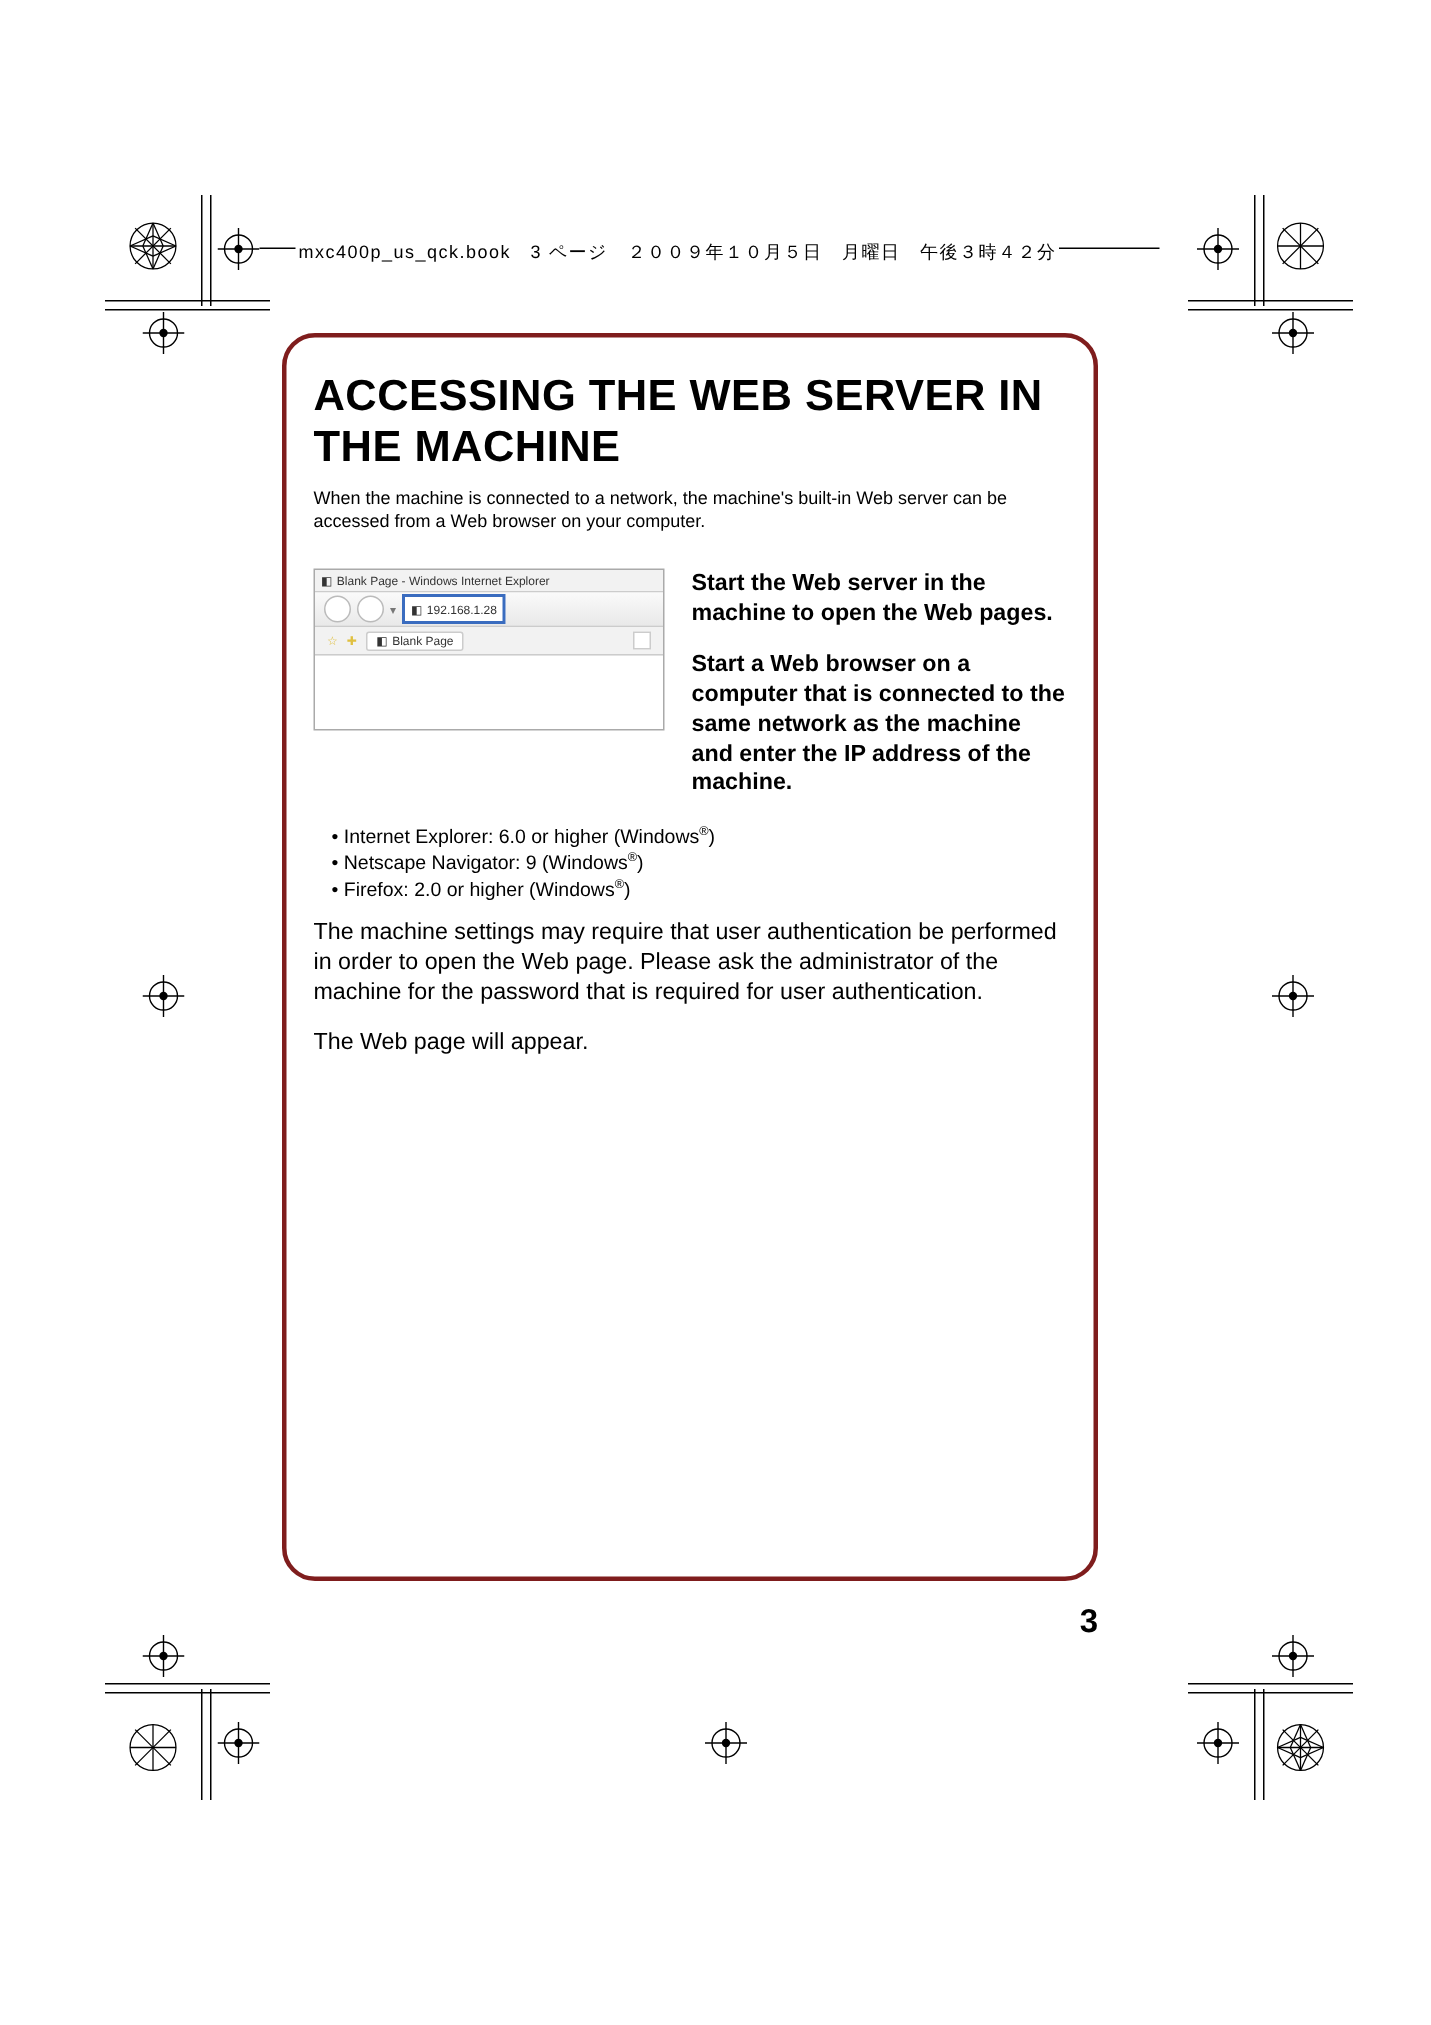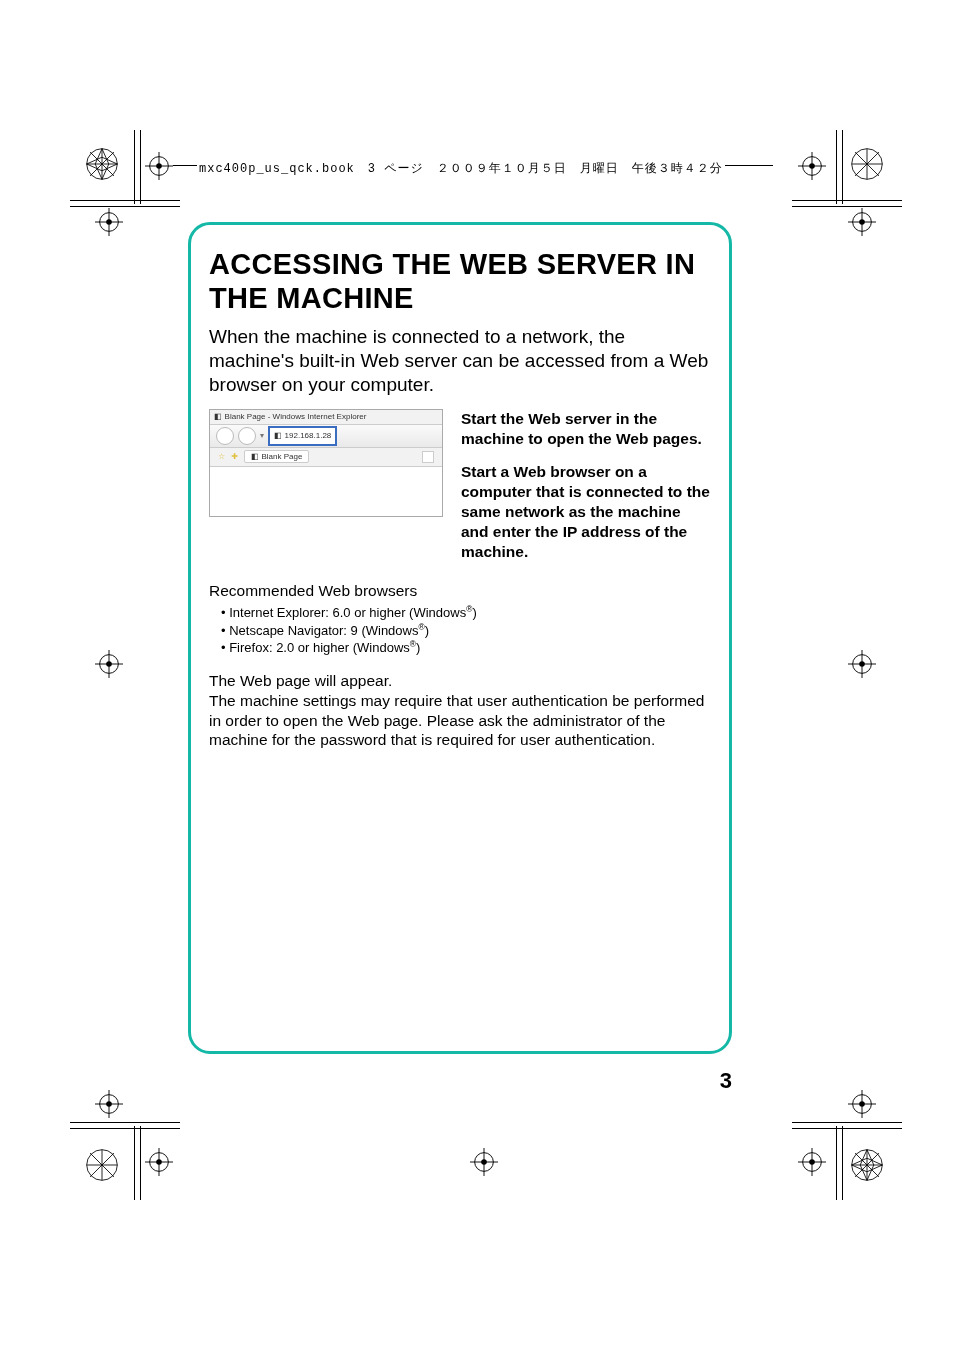--- a/index.html
+++ b/index.html
@@ -4,25 +4,25 @@
 <style>
   html,body{margin:0;padding:0;background:#fff;font-family:Arial,Helvetica,sans-serif;color:#000;}
   .sheet{position:relative;width:954px;height:1350px;background:#fff;overflow:hidden;}
   
   .reg{position:absolute;}
   .reg svg{display:block;}
   .rule-h{position:absolute;height:1px;background:#000;}
   .rule-v{position:absolute;width:1px;background:#000;}
   
   .hdr-line{position:absolute;left:173px;top:165px;width:600px;border-top:1px solid #000;}
-  .hdr-text{position:absolute;left:197px;top:160px;font-family:Liberation Mono, monospace;font-size:12px;letter-spacing:1px;background:#fff;padding:0 2px;}
-  
-  .frame{position:absolute;left:188px;top:222px;width:544px;height:832px;border:3px solid #14b8a6;border-radius:22px;box-sizing:border-box;}
+  .hdr-text{position:absolute;left:197px;top:160px;font-family:Liberation Sans, sans-serif;font-size:12px;letter-spacing:1px;background:#fff;padding:0 2px;}
+  
+  .frame{position:absolute;left:188px;top:222px;width:544px;height:832px;border:3px solid #7f1d1d;border-radius:22px;box-sizing:border-box;}
   .title{margin:22px 18px 10px 18px;font-size:29px;font-weight:bold;letter-spacing:.3px;line-height:1.18;}
-  .intro{margin:4px 18px 12px 18px;font-size:19px;line-height:1.25;}
+  .intro{margin:4px 18px 24px 18px;font-size:12px;line-height:1.25;}
   .h2{margin:2px 18px 6px 18px;font-size:24px;font-weight:bold;}
   .row{display:flex;margin:4px 18px 0 18px;gap:18px;}
   .shot{width:232px;height:106px;border:1px solid #aaa;background:#fff;position:relative;flex:0 0 auto;}
   .shot .bar1{height:14px;background:#f2f2f2;border-bottom:1px solid #ccc;font-size:8px;color:#333;padding:0 4px;display:flex;align-items:center;gap:3px;}
   .shot .bar2{height:22px;background:linear-gradient(#fafafa,#e9e9e9);border-bottom:1px solid #ccc;display:flex;align-items:center;gap:4px;padding:0 6px;}
   .shot .circ{width:16px;height:16px;border:1px solid #bbb;border-radius:50%;background:#fff;}
   .shot .addrbox{border:2px solid #3a6cbf;background:#fff;height:16px;display:flex;align-items:center;padding:0 4px;font-size:8px;color:#333;gap:3px;}
   .shot .bar3{height:18px;background:#f2f2f2;border-bottom:1px solid #ccc;display:flex;align-items:center;gap:6px;padding:0 8px;font-size:8px;color:#333;}
   .shot .tab{border:1px solid #ccc;padding:1px 6px;background:#fff;border-radius:2px;display:flex;align-items:center;gap:3px;}
   .shot .minisq{width:10px;height:10px;border:1px solid #ccc;background:#fff;}
@@ -149,29 +149,28 @@
           <span style="flex:1"></span>
           <span class="minisq"></span>
         </div>
       </div>
       <div class="rcol">
         <p>Start the Web server in the machine to open the Web pages.</p>
         <p>Start a Web browser on a computer that is connected to the same network as the machine and enter the IP address of the machine.</p>
       </div>
     </div>
 
-    <div class="plain">Recommended Web browsers</div>
     <ul class="brws">
       <li><span>Internet Explorer: 6.0 or higher (Windows<sup>®</sup>)</span></li>
       <li><span>Netscape Navigator: 9 (Windows<sup>®</sup>)</span></li>
       <li><span>Firefox: 2.0 or higher (Windows<sup>®</sup>)</span></li>
     </ul>
 
+    <div class="plain" style="margin-top:0">The machine settings may require that user authentication be performed in order to open the Web page. Please ask the administrator of the machine for the password that is required for user authentication.</div>
     <div class="plain" style="margin-top:14px">The Web page will appear.</div>
-    <div class="plain" style="margin-top:0">The machine settings may require that user authentication be performed in order to open the Web page. Please ask the administrator of the machine for the password that is required for user authentication.</div>
   </div>
 
   <div class="pnum">3</div>
 
   <div class="reg" style="left:95px;top:650px">
     <svg class="cross" viewBox="0 0 30 30">
         <circle cx="15" cy="15" r="10" fill="none" stroke="#000"></circle>
         <circle cx="15" cy="15" r="3" fill="#000"></circle>
         <line x1="15" y1="0" x2="15" y2="30" stroke="#000"></line>
         <line x1="0" y1="15" x2="30" y2="15" stroke="#000"></line>

